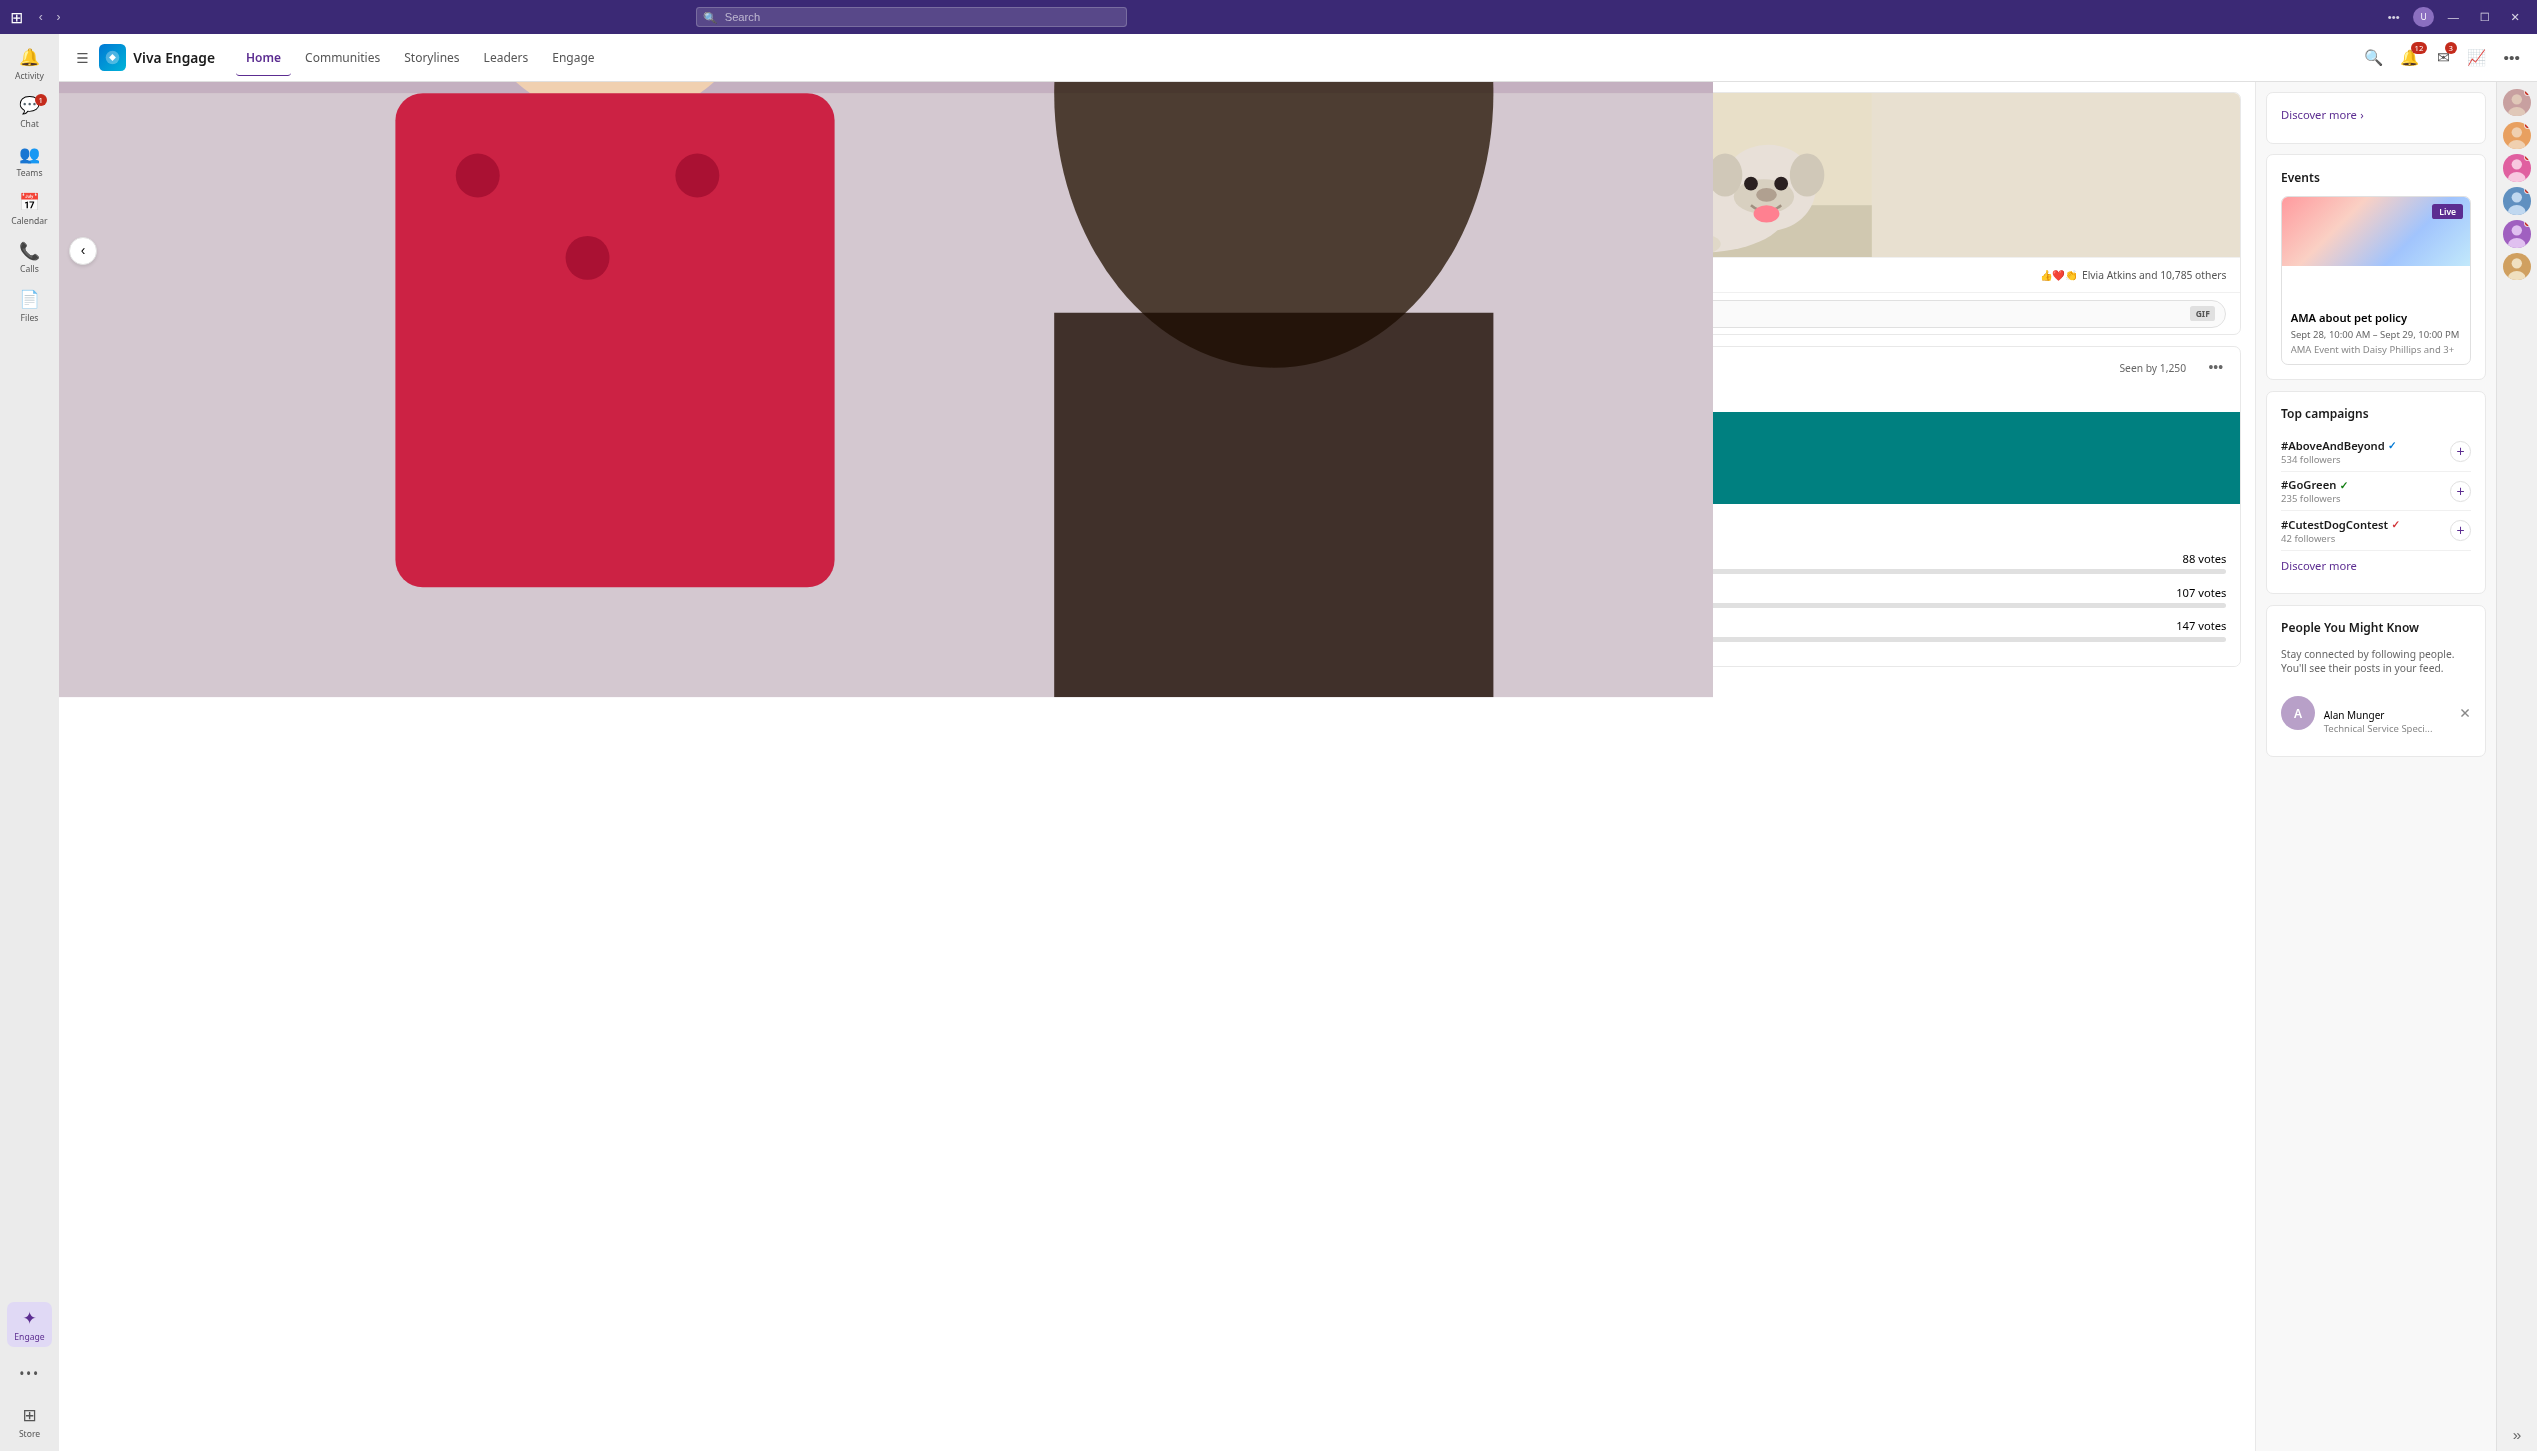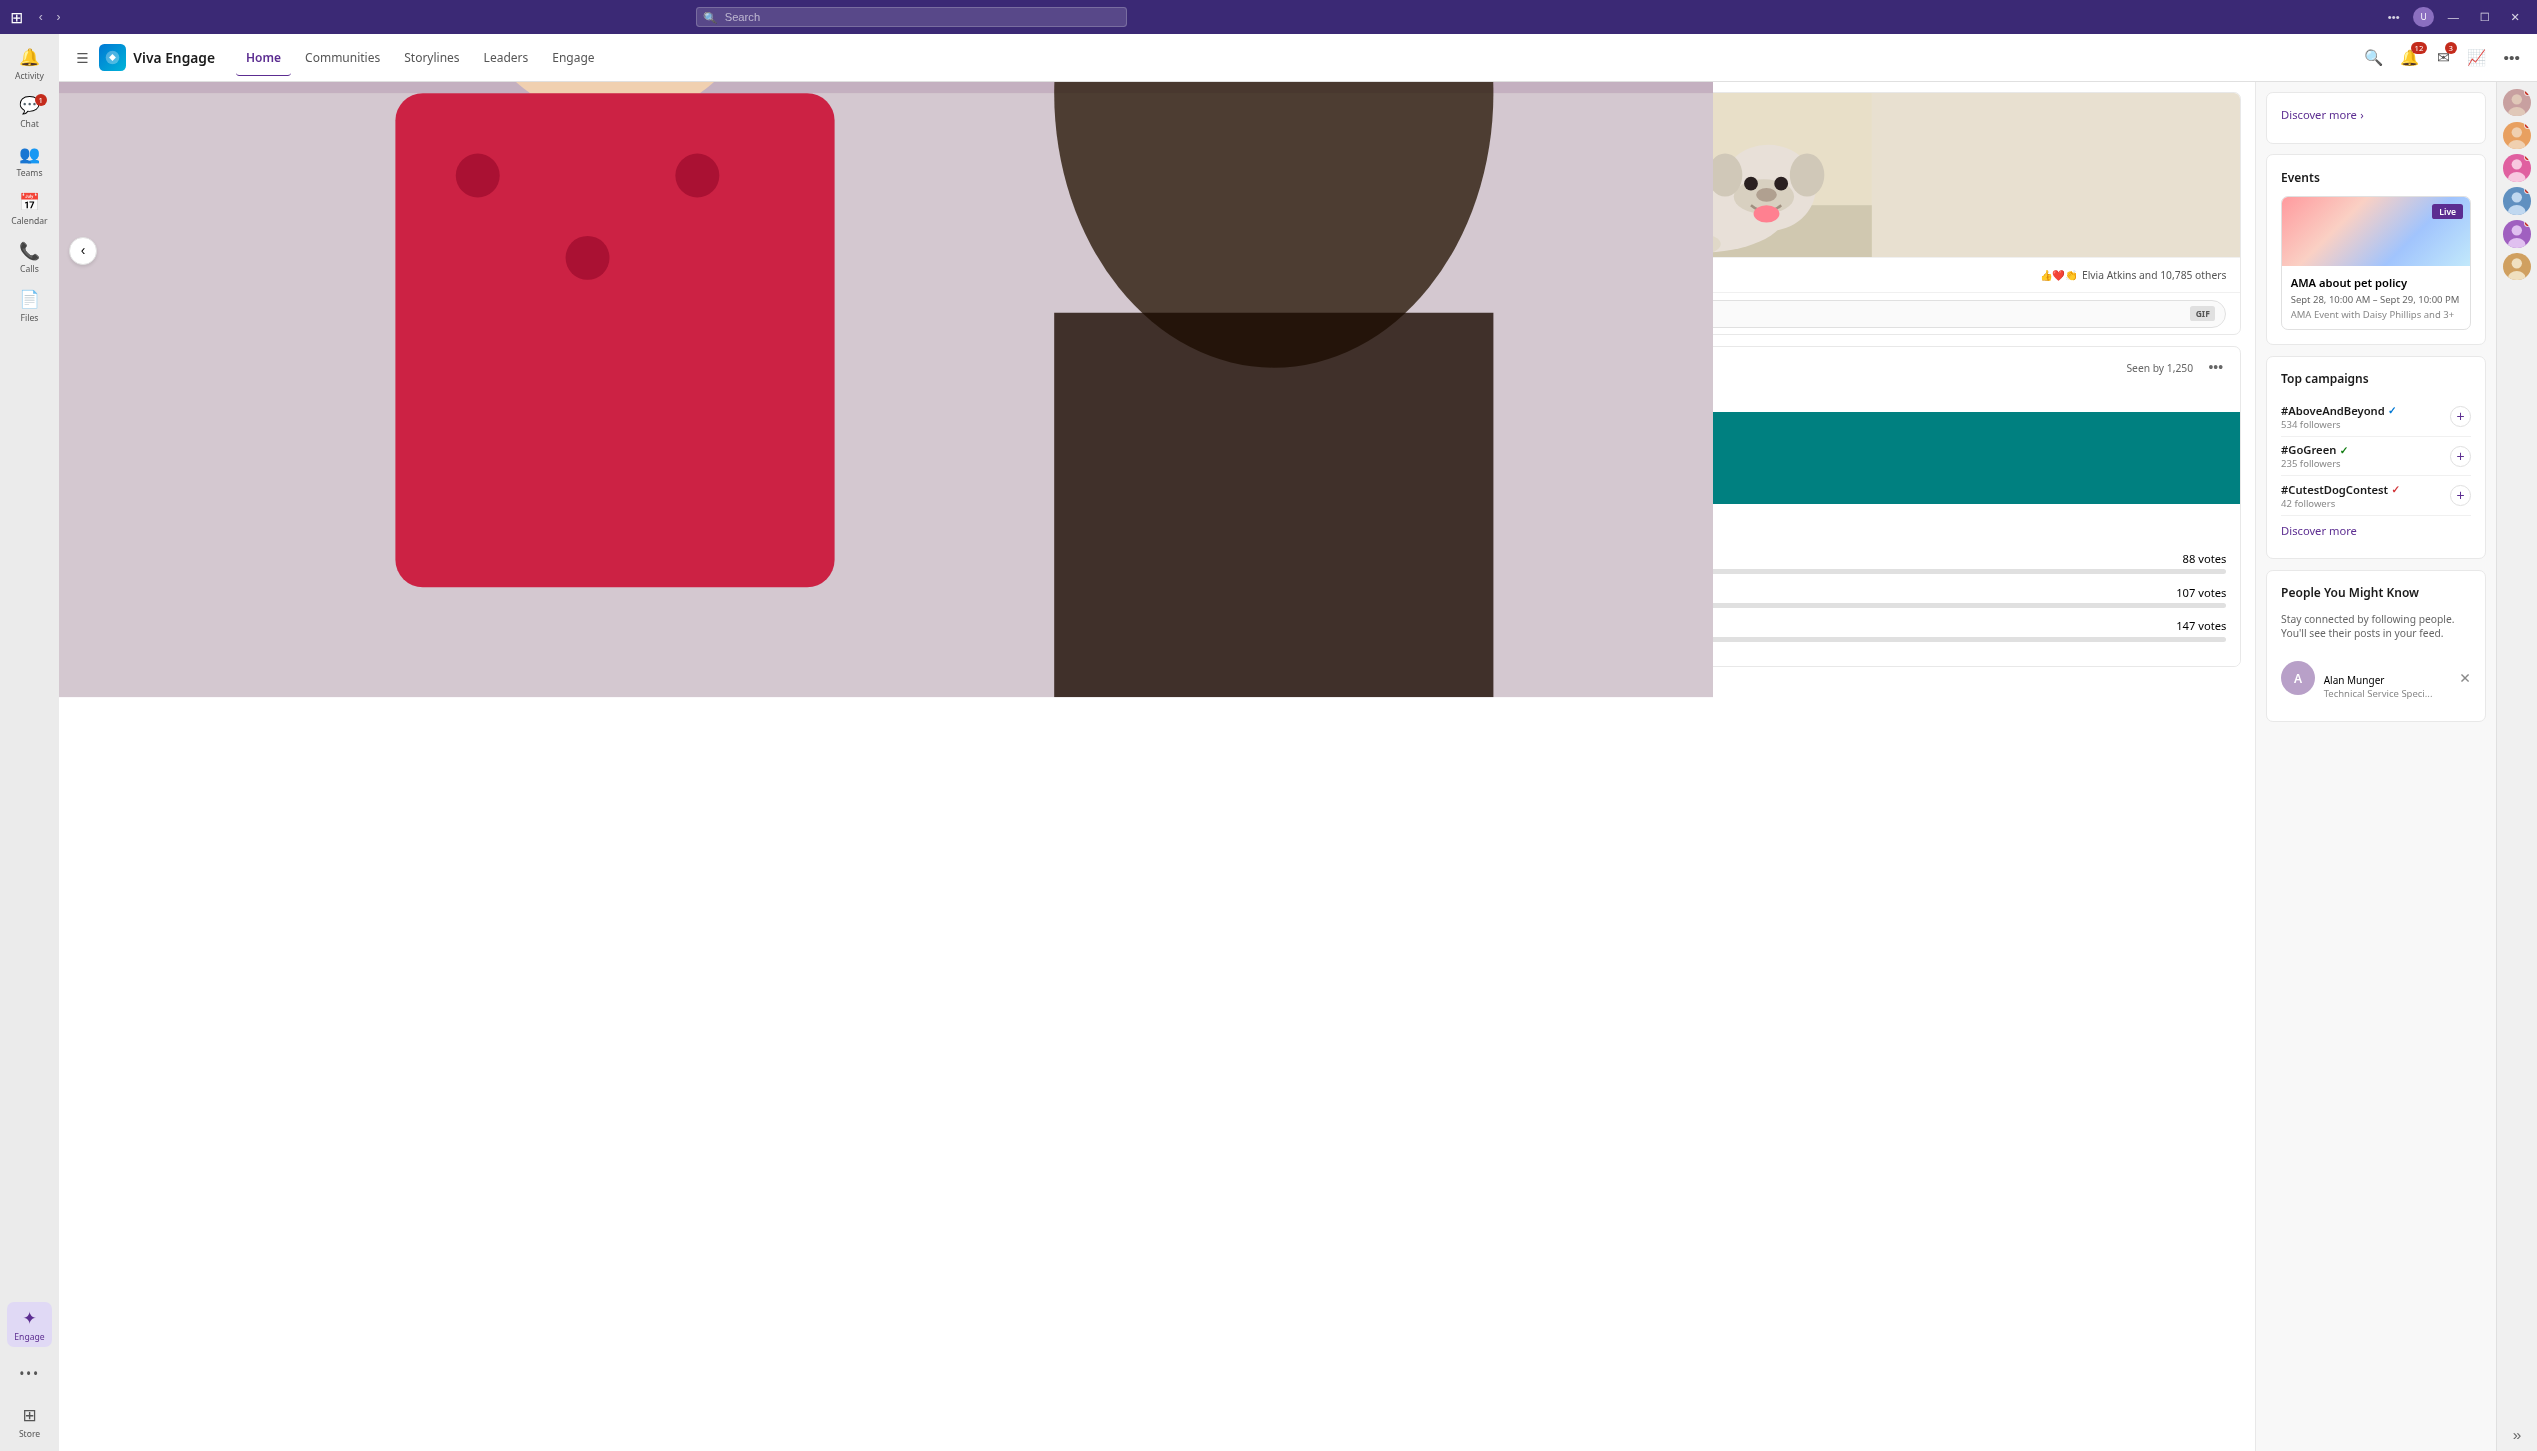--- a/index.html
+++ b/index.html
@@ -109,21 +109,21 @@
     .right-sidebar { width: 241px; overflow-y: auto; padding: 10.3px; background: #f8f8f8; border-left: 0.9px solid #e8e8e8; flex-shrink: 0; }
 
     .sidebar-section { background: white; border-radius: 6.9px; border: 0.9px solid #e8e8e8; padding: 13.8px; margin-bottom: 10.3px; }
     .section-title { font-size: 12px; font-weight: 600; color: #1a1a1a; margin-bottom: 10.3px; }
     .discover-more-link { display: flex; align-items: center; gap: 3.4px; color: #5c2d91; font-size: 11.2px; cursor: pointer; margin-bottom: 6.9px; }
 
     
     .event-card { border-radius: 6.9px; overflow: hidden; border: 0.9px solid #e0e0e0; }
     .event-image { height: 69px; background: linear-gradient(135deg, #ff9a9e, #fad0c4, #a1c4fd, #c2e9fb); position: relative; }
     .live-badge { position: absolute; top: 6.9px; right: 6.9px; background: #5c2d91; color: white; font-size: 8.6px; font-weight: 600; padding: 1.7px 6.9px; border-radius: 2.6px; }
-    .event-info { padding: 8.6px; }
+    .event-info { padding: 8.6px; margin-top: 35px; }
     .event-title { font-weight: 600; font-size: 11.2px; margin-bottom: 3.4px; }
     .event-date { font-size: 9.5px; color: #666; margin-bottom: 1.7px; }
     .event-desc { font-size: 9.5px; color: #888; }
 
     
     .campaign-item { display: flex; align-items: center; padding: 5.2px 0; border-bottom: 0.9px solid #f0f0f0; }
     .campaign-item:last-child { border-bottom: none; }
     .campaign-info { flex: 1; }
     .campaign-name { font-size: 11.2px; font-weight: 600; color: #1a1a1a; display: flex; align-items: center; gap: 3.4px; }
     .campaign-followers { font-size: 9.5px; color: #888; }
@@ -342,21 +342,21 @@
                 <span>Posted in</span> <a>Sales Best Practices</a>
               </div>
               <div class="post-meta">
                 <div class="post-avatar" style="background:#b8a0c8;"></div>
                 <div>
                   <div class="post-author">Allan Munger</div>
                   <div class="post-time">5h ago</div>
                 </div>
               </div>
             </div>
-            <div style="display:flex;align-items:center;gap:12px;">
+            <div style="display:flex;align-items:center;gap:19px;">
               <span class="seen-info">Seen by 1,250</span>
               <button class="more-btn">•••</button>
             </div>
           </div>
           <div class="poll-header">
             <span class="poll-badge">POLL</span>
             <span class="poll-icon">
               <svg width="34" height="34" viewBox="0 0 40 40">
                 <rect x="4" y="8" width="8" height="24" rx="2" fill="white" opacity="0.9"></rect>
                 <rect x="16" y="14" width="8" height="18" rx="2" fill="white" opacity="0.9"></rect>

